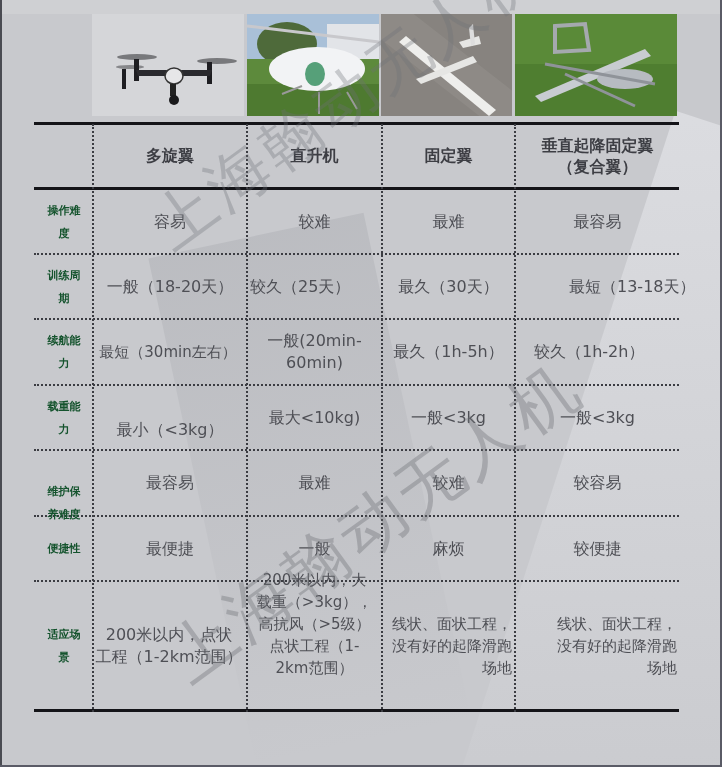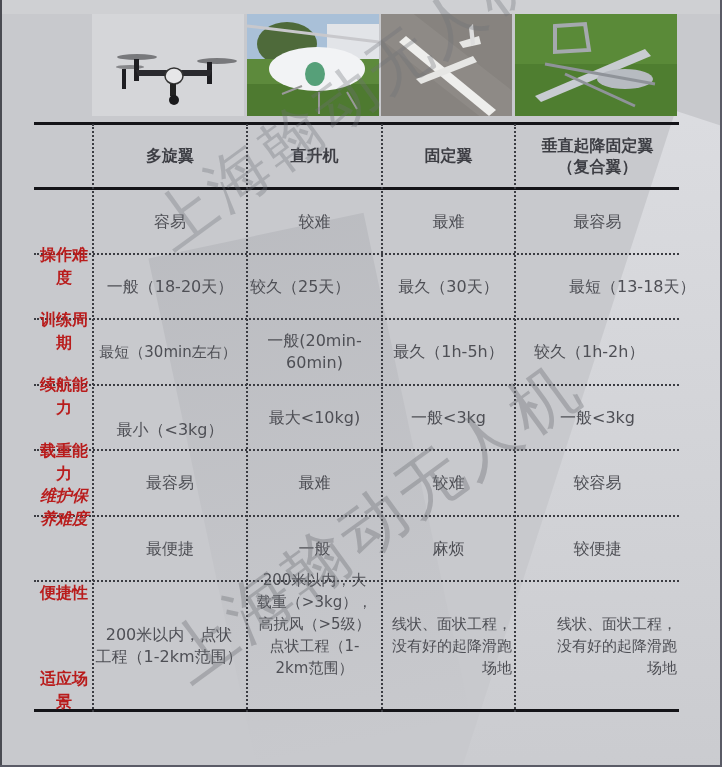--- a/index.html
+++ b/index.html
@@ -33,21 +33,21 @@
   .hline-thick { position: absolute; left: 34px; width: 645px; height: 3px; background: #141418; }
   .hline-dot { position: absolute; left: 34px; width: 645px; height: 0; border-top: 2px dotted #3b3c42; }
   .vline-dot { position: absolute; width: 0; border-left: 2px dotted #3b3c42; }
 
   .cell {
     position: absolute; display: flex; align-items: center; justify-content: center;
     text-align: center; color: #4e4f55; font-size: 16px; line-height: 22px;
     box-sizing: border-box; padding: 0 2px;
   }
   .cell.head { font-weight: bold; color: #3d3e44; font-size: 16px; }
-  .cell.rowhead { font-weight: bold; color: #b91c1c; font-size: 16px; line-height: 23px; padding: 0 1px; margin-top: 44px; }
+  .cell.rowhead { font-weight: bold; color: #14532d; font-size: 11px; line-height: 23px; padding: 0 1px; }
   .cell.right { justify-content: flex-end; text-align: right; }
   .cell span { display: block; white-space: pre-line; }
 
   .watermark {
     position: absolute; left: 150px; top: 630px;
     font-family: "DejaVu Serif", "Liberation Serif", serif;
     font-size: 66px; color: rgba(110,112,118,0.38); white-space: nowrap;
     transform-origin: 0 0; transform: rotate(-36deg); letter-spacing: 4px;
     pointer-events: none;
   }
@@ -206,21 +206,21 @@
 <div class="cell" style="left:248px; top:386px; width:133px; height:63px;">
     <span>最大&lt;10kg)</span>
   </div>
 <div class="cell" style="left:383px; top:386px; width:131px; height:63px;">
     <span>一般&lt;3kg</span>
   </div>
 <div class="cell" style="left:516px; top:386px; width:163px; height:63px;">
     <span>一般&lt;3kg</span>
   </div>
 
-<div class="cell rowhead" style="left:34px; top:431px; width:60px; height:64px;font-style:italic;">
+<div class="cell rowhead" style="left:34px; top:471px; width:60px; height:64px;">
     <span>维护保
 养难度</span>
   </div>
 <div class="cell" style="left:94px; top:451px; width:152px; height:64px;">
     <span>最容易</span>
   </div>
 <div class="cell" style="left:248px; top:451px; width:133px; height:64px;">
     <span>最难</span>
   </div>
 <div class="cell" style="left:383px; top:451px; width:131px; height:64px;">

